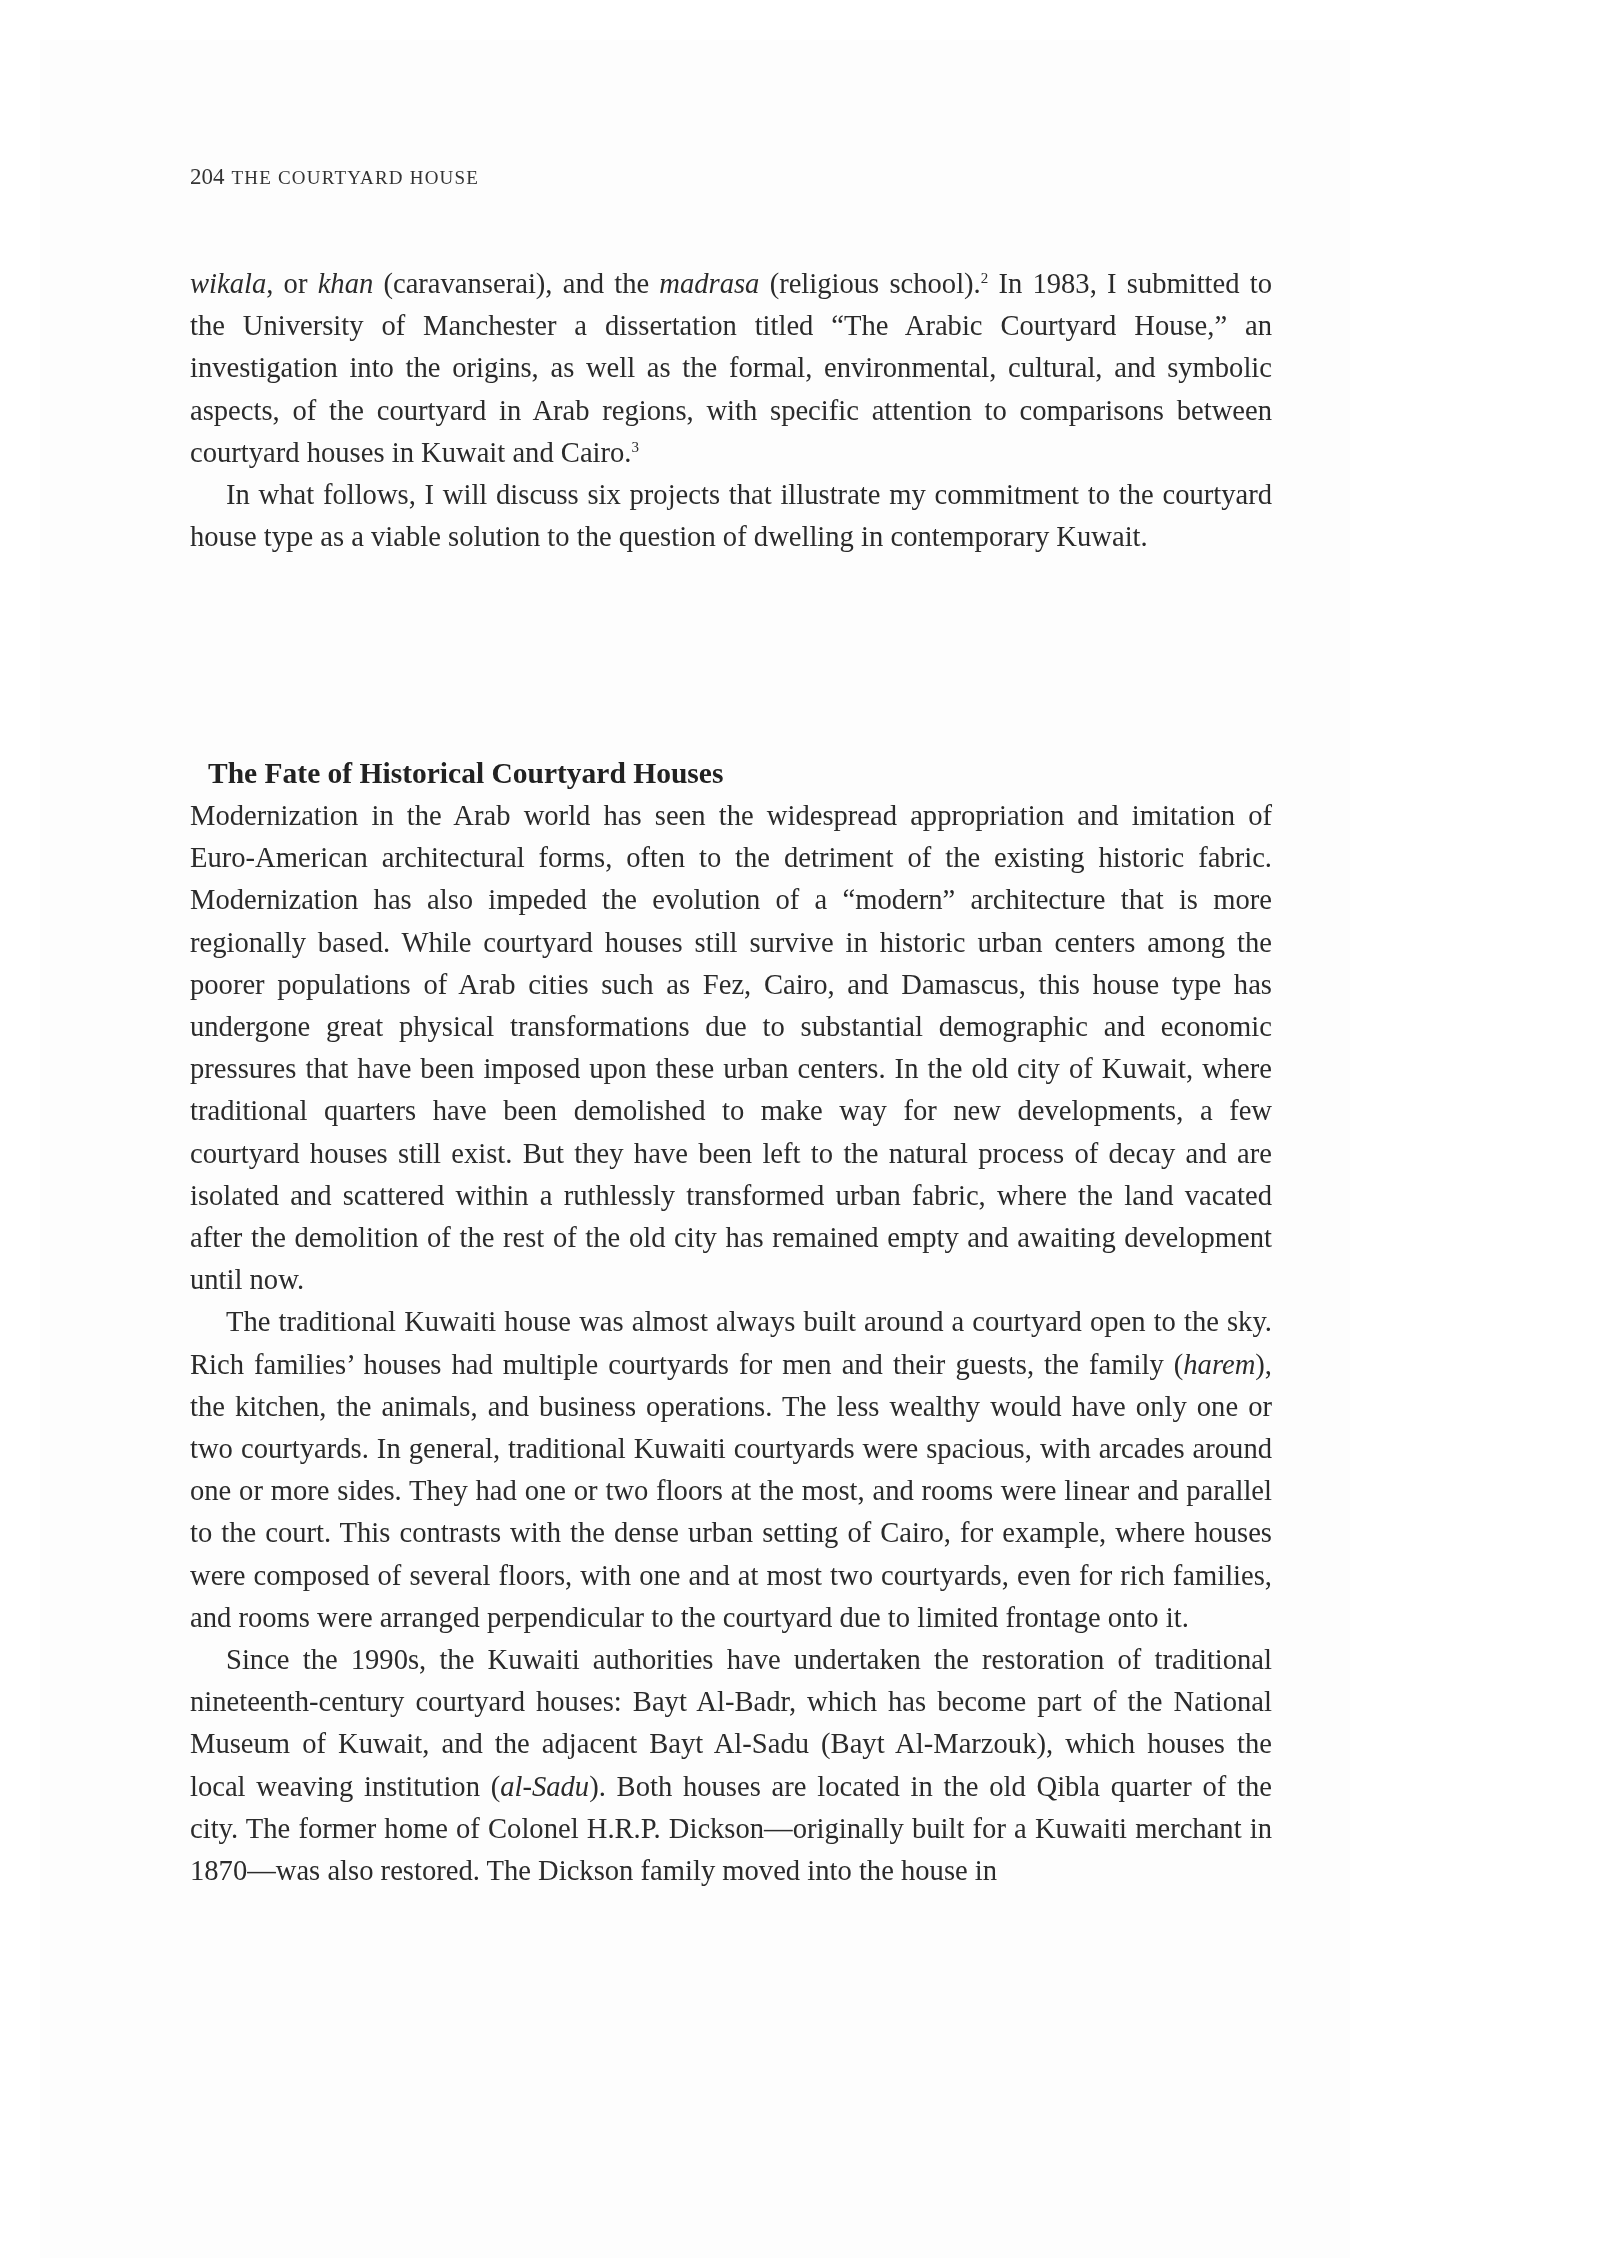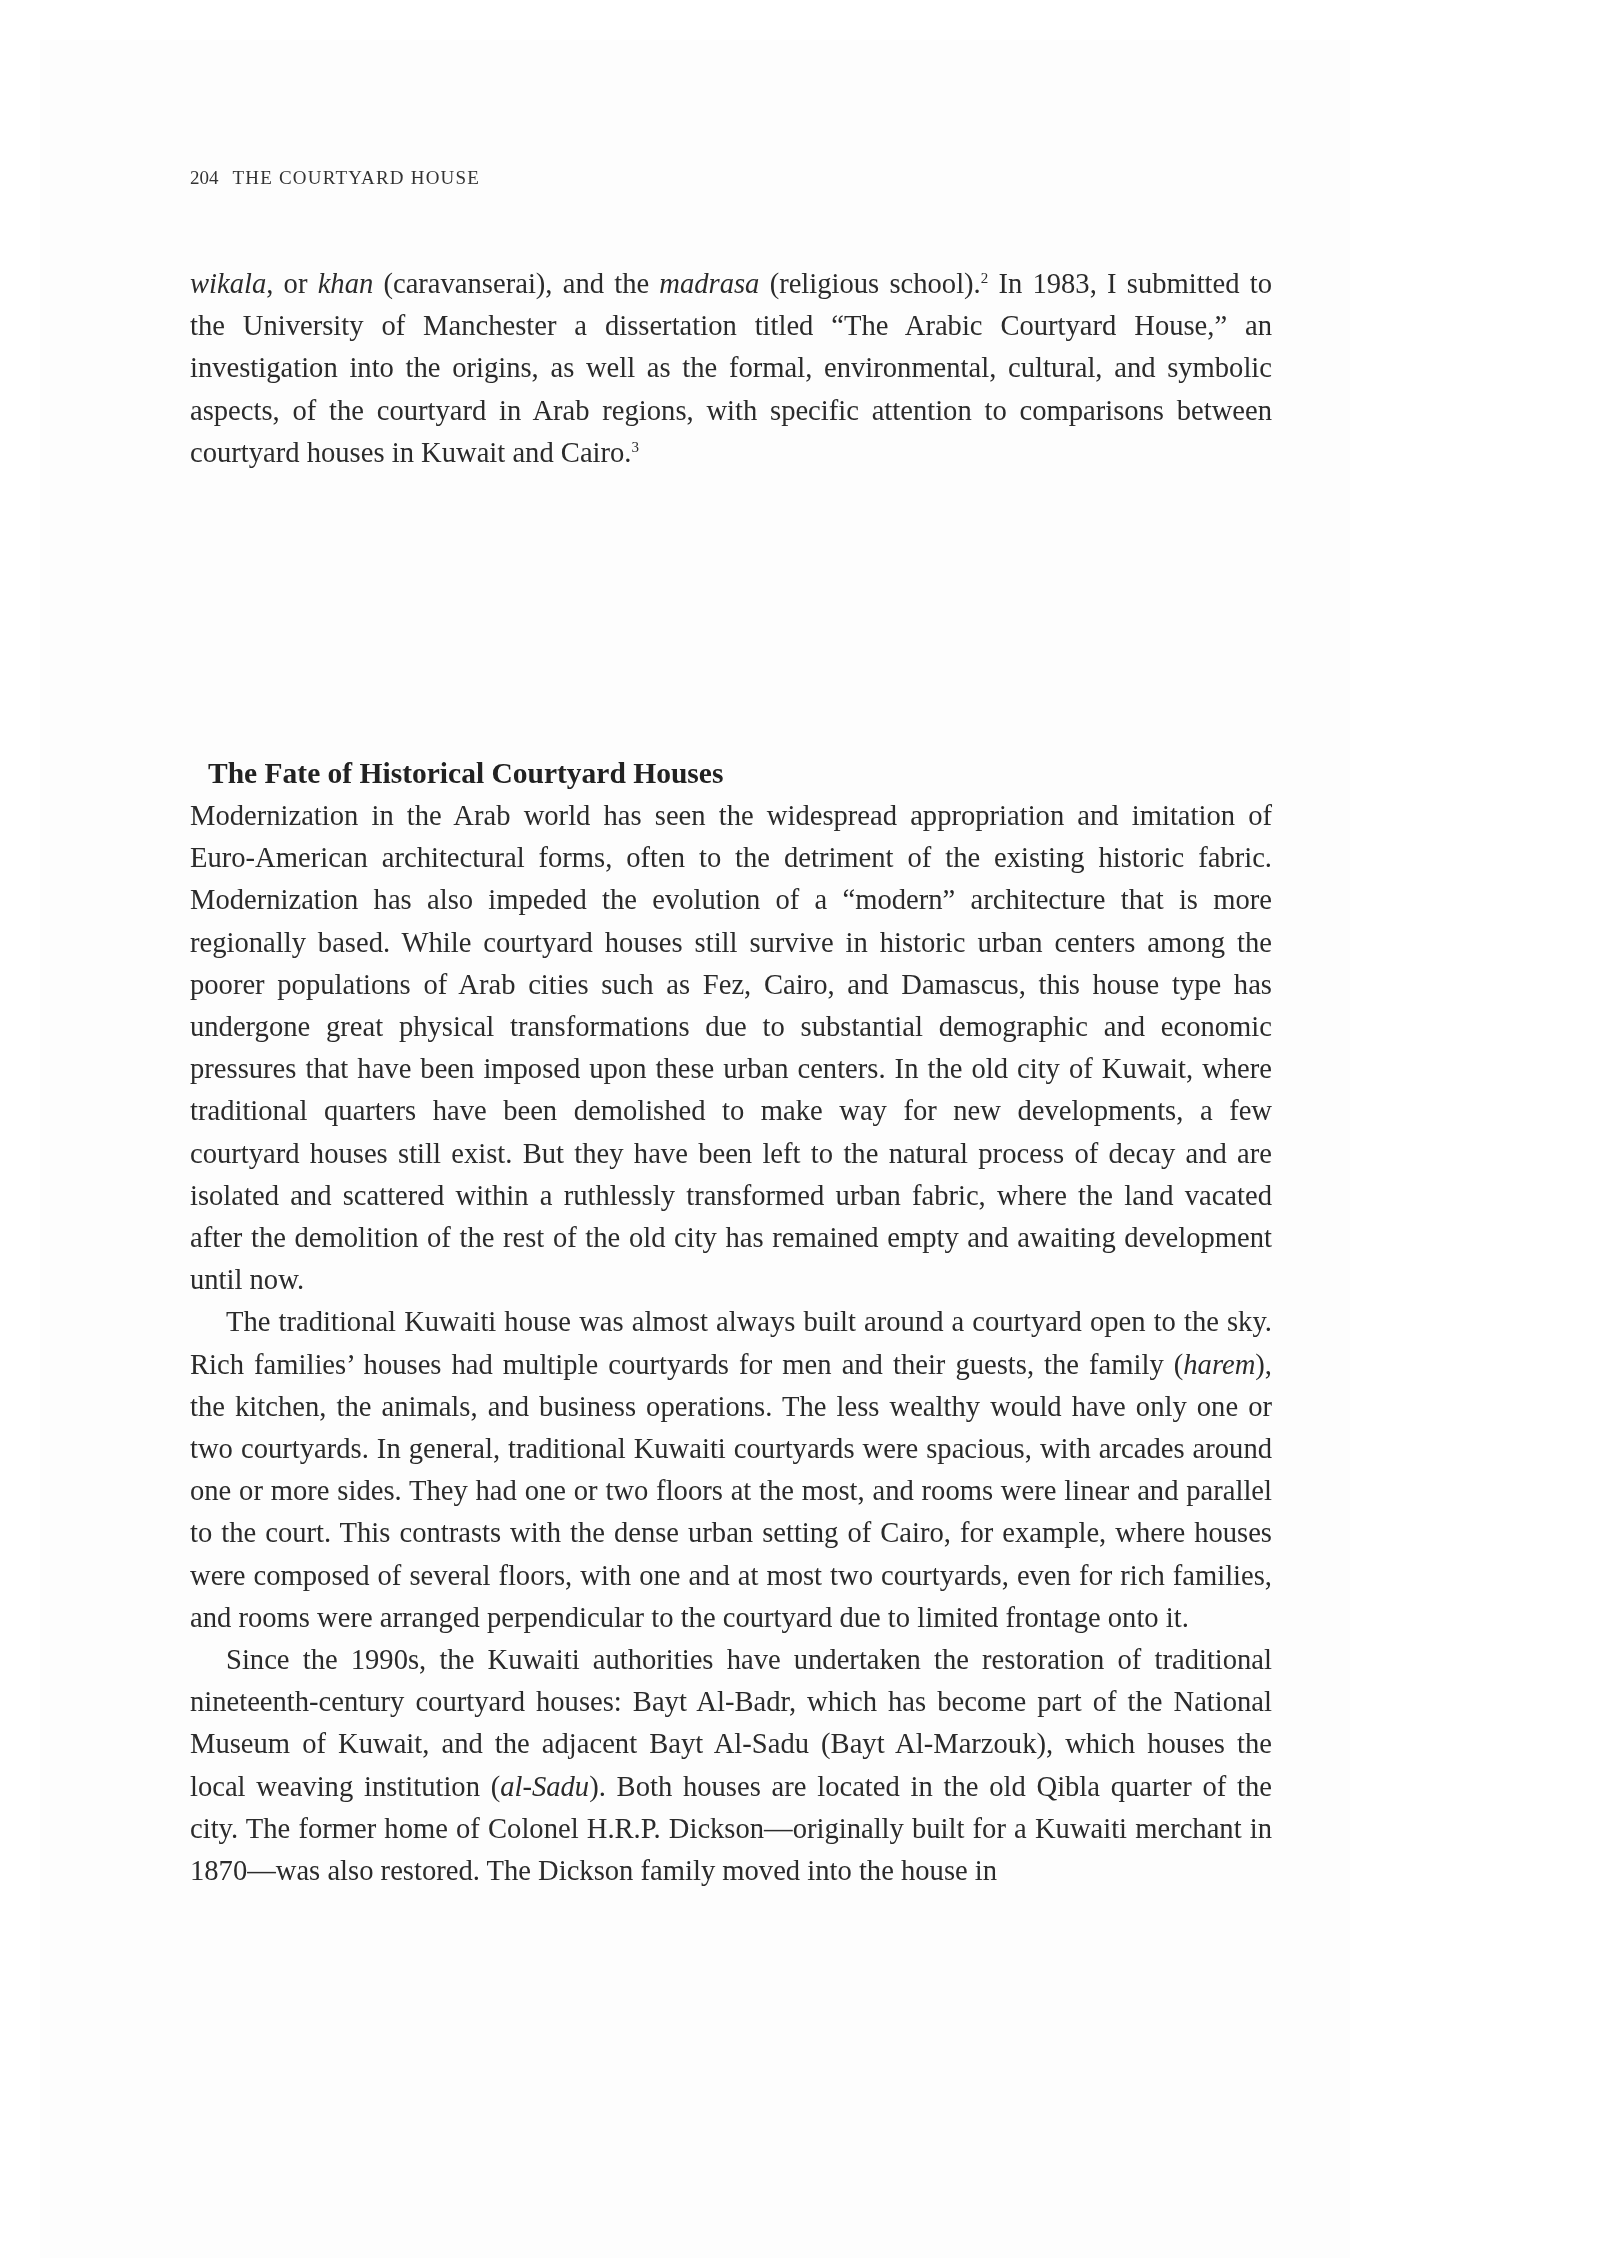--- a/index.html
+++ b/index.html
@@ -26,23 +26,23 @@
     .running-head {
       position: absolute;
       left: 190px;
       top: 146px;
       height: 40px;
       display: flex;
       align-items: baseline;
       white-space: nowrap;
     }
     .page-number {
-      font-size: 19px;
+      font-size: 23px;
       color: #333;
-      margin-right: 14px;
+      margin-right: 7px;
       text-align: right;
     }
     .running-title {
       font-size: 19px;
       letter-spacing: 1.2px;
       text-transform: uppercase;
       color: #333;
       margin-top: 21px;
     }
     .text-block {
@@ -84,20 +84,21 @@
 
 <div class="page-scan"></div>
 
 <header class="running-head">
   <span class="page-number">204</span>
   <span class="running-title">The Courtyard House</span>
 </header>
 
 <section class="text-block" id="block-intro">
   <p><em>wikala</em><span>, or </span><em>khan</em><span> (caravanserai), and the </span><em>madrasa</em><span> (religious school).</span><sup>2</sup><span> In 1983, I submitted to the University of Manchester a dissertation titled “The Arabic Courtyard House,” an investigation into the origins, as well as the formal, environmental, cultural, and symbolic aspects, of the courtyard in Arab regions, with specific attention to comparisons between courtyard houses in Kuwait and Cairo.</span><sup>3</sup></p>
+  <p class="indent">In what follows, I will discuss six projects that illustrate my commitment to the courtyard house type as a viable solution to the question of dwelling in contemporary Kuwait.</p>
 </section>
 
 <h2 class="section-heading">The Fate of Historical Courtyard Houses</h2>
 
 <section class="text-block" id="block-fate">
   <p>Modernization in the Arab world has seen the widespread appropriation and imitation of Euro-American architectural forms, often to the detriment of the existing historic fabric. Modernization has also impeded the evolution of a “modern” architecture that is more regionally based. While courtyard houses still survive in historic urban centers among the poorer populations of Arab cities such as Fez, Cairo, and Damascus, this house type has undergone great physical transformations due to substantial demographic and economic pressures that have been imposed upon these urban centers. In the old city of Kuwait, where traditional quarters have been demolished to make way for new developments, a few courtyard houses still exist. But they have been left to the natural process of decay and are isolated and scattered within a ruthlessly transformed urban fabric, where the land vacated after the demolition of the rest of the old city has remained empty and awaiting development until now.</p>
   <p class="indent"><span>The traditional Kuwaiti house was almost always built around a courtyard open to the sky. Rich families’ houses had multiple courtyards for men and their guests, the family (</span><em>harem</em><span>), the kitchen, the animals, and business operations. The less wealthy would have only one or two courtyards. In general, traditional Kuwaiti courtyards were spacious, with arcades around one or more sides. They had one or two floors at the most, and rooms were linear and parallel to the court. This contrasts with the dense urban setting of Cairo, for example, where houses were composed of several floors, with one and at most two courtyards, even for rich families, and rooms were arranged perpendicular to the courtyard due to limited frontage onto it.</span></p>
   <p class="indent"><span>Since the 1990s, the Kuwaiti authorities have undertaken the restoration of traditional nineteenth-century courtyard houses: Bayt Al-Badr, which has become part of the National Museum of Kuwait, and the adjacent Bayt Al-Sadu (Bayt Al-Marzouk), which houses the local weaving institution (</span><em>al-Sadu</em><span>). Both houses are located in the old Qibla quarter of the city. The former home of Colonel H.R.P. Dickson—originally built for a Kuwaiti merchant in 1870—was also restored. The Dickson family moved into the house in</span></p>
 </section>
 

